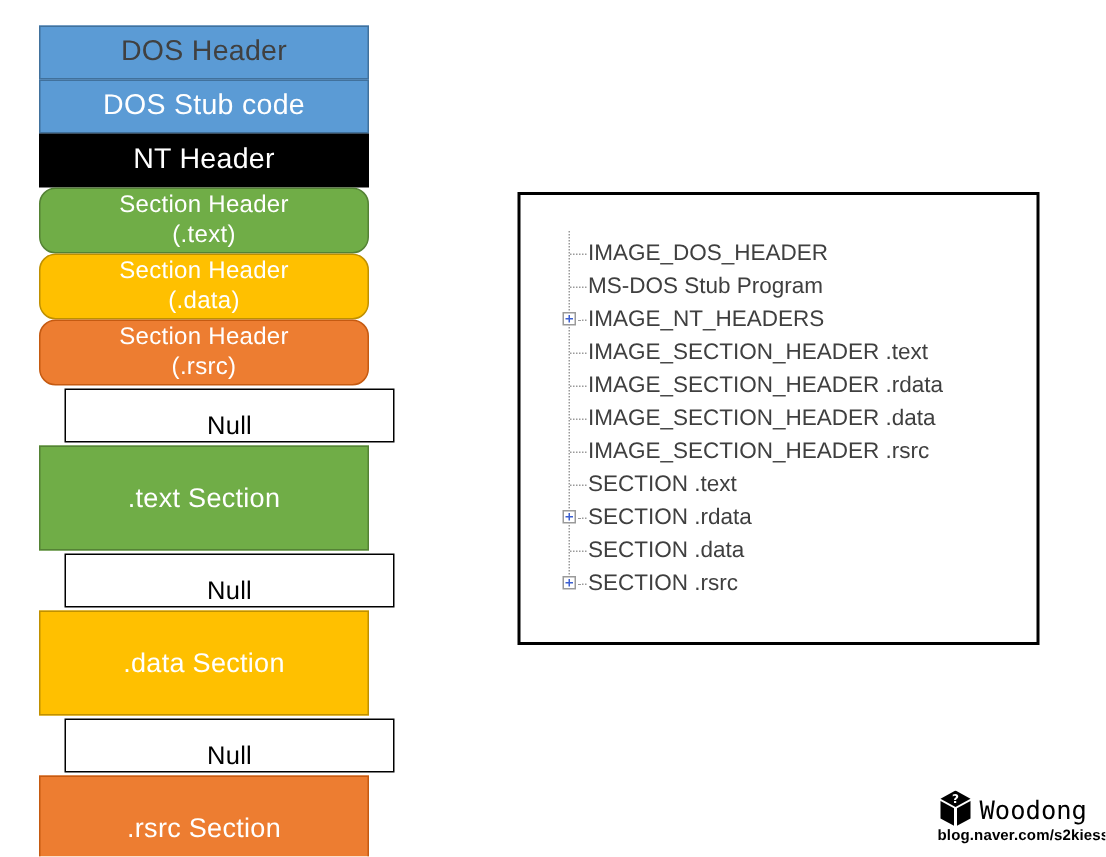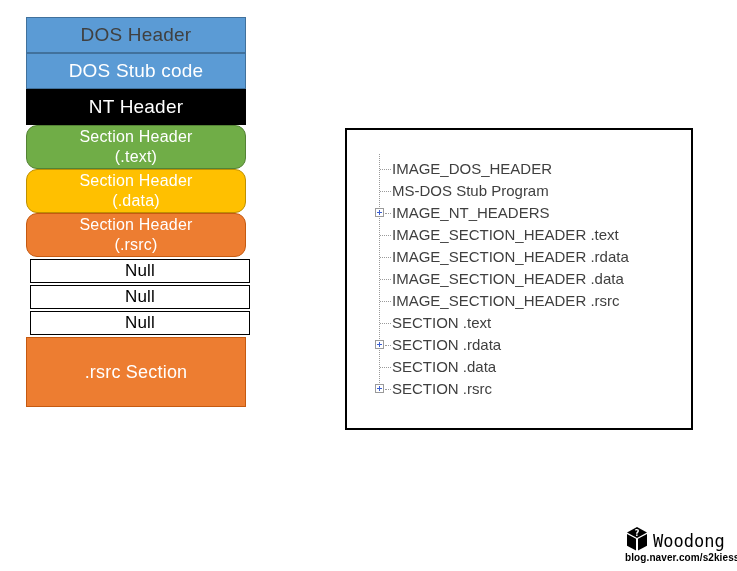--- a/index.html
+++ b/index.html
@@ -10,21 +10,21 @@
 
   
   #diagram{position:absolute;left:26px;top:17px;width:220px;}
   .block{
     box-sizing:border-box;width:220px;
     display:flex;flex-direction:column;align-items:center;justify-content:center;
     text-align:center;font-weight:400;letter-spacing:0.2px;
   }
   .h-s   {height:36px;font-size:19px;}
   .h-m   {height:44px;font-size:16px;line-height:20px;border-radius:11px;}
-  .h-null{height:24px;margin:2px 4px;font-size:17px;}
+  .h-null{height:36px;margin:2px 17px;font-size:17px;justify-content:flex-end;}
   .h-tall{height:70px;font-size:18px;}
   .block span{display:block;}
 
   
   #tree-panel{
     position:absolute;left:345px;top:128px;width:348px;height:302px;
     border:2px solid #000;box-sizing:border-box;background:#fff;
   }
   #tree-inner{position:relative;width:100%;height:100%;}
   .tree-row{position:absolute;left:0;height:22px;width:100%;}
@@ -82,22 +82,28 @@
         <span>Section Header</span>
         <span>(.data)</span>
       </div>
       <div class="block h-m" style="background: rgb(237, 125, 49); color: rgb(255, 255, 255); border: 1px solid rgb(197, 90, 17);">
         <span>Section Header</span>
         <span>(.rsrc)</span>
       </div>
       <div class="block h-null" style="background: rgb(255, 255, 255); color: rgb(0, 0, 0); border: 1px solid rgb(0, 0, 0);">
         <span>Null</span>
       </div>
+      <div class="block h-tall" style="background: rgb(112, 173, 71); color: rgb(255, 255, 255); border: 1px solid rgb(84, 130, 53);">
+        <span>.text Section</span>
+      </div>
       <div class="block h-null" style="background: rgb(255, 255, 255); color: rgb(0, 0, 0); border: 1px solid rgb(0, 0, 0);">
         <span>Null</span>
+      </div>
+      <div class="block h-tall" style="background: rgb(255, 192, 0); color: rgb(255, 255, 255); border: 1px solid rgb(191, 144, 0);">
+        <span>.data Section</span>
       </div>
       <div class="block h-null" style="background: rgb(255, 255, 255); color: rgb(0, 0, 0); border: 1px solid rgb(0, 0, 0);">
         <span>Null</span>
       </div>
       <div class="block h-tall" style="background: rgb(237, 125, 49); color: rgb(255, 255, 255); border: 1px solid rgb(197, 90, 17);">
         <span>.rsrc Section</span>
       </div>
     </div>
 
   <div id="tree-panel">

